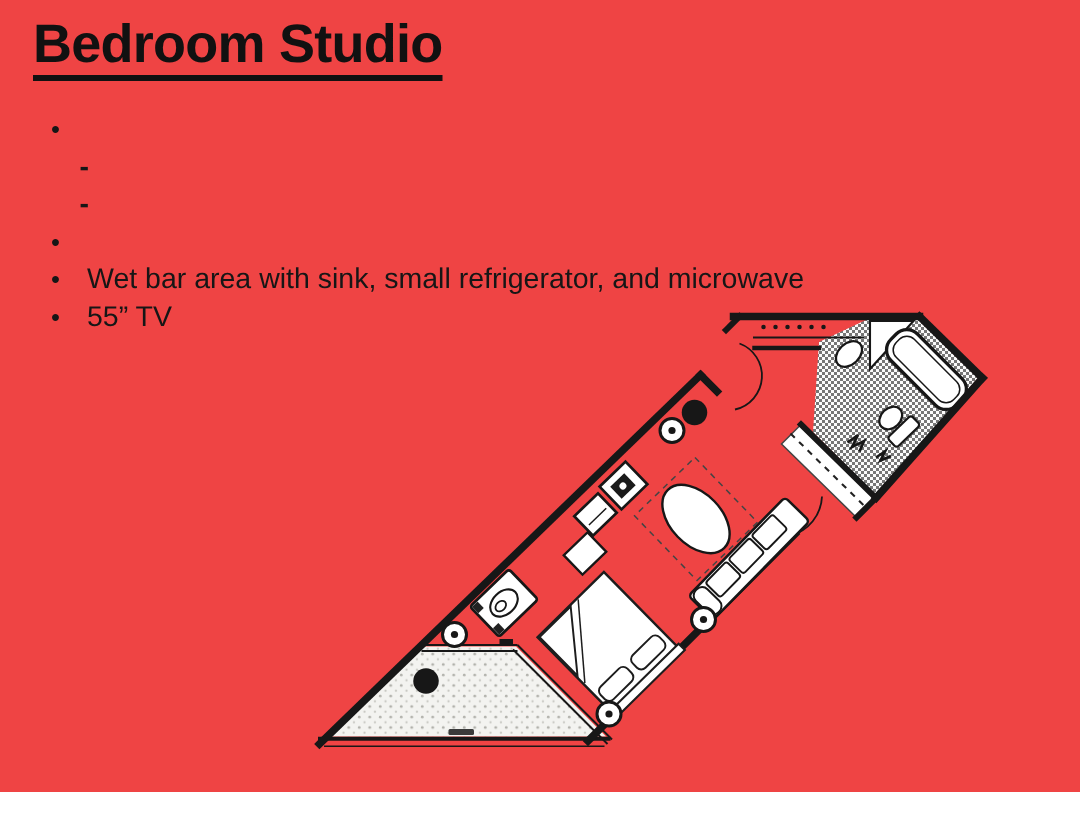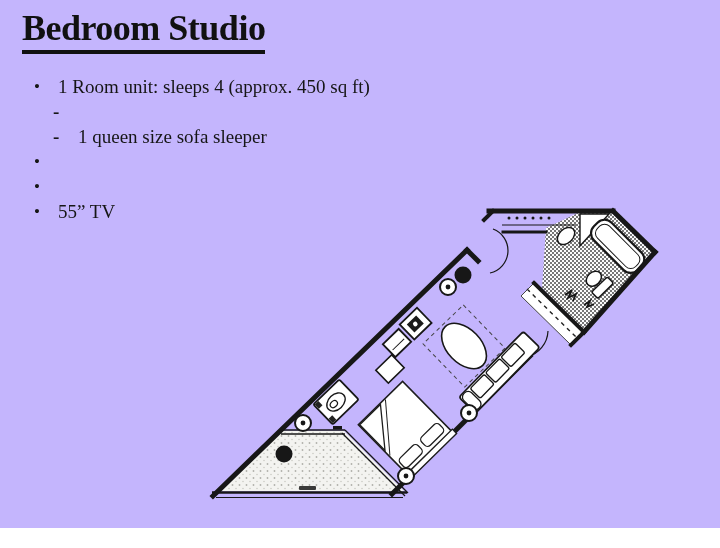--- a/index.html
+++ b/index.html
@@ -1,17 +1,17 @@
 <!DOCTYPE html>
 <html><head>
 <meta charset="utf-8">
 <style>
   html,body{margin:0;padding:0;background:#ffffff;}
-  .page{position:relative;width:720px;height:528px;background:#c4b5fd;overflow:hidden;
-        font-family:Liberation Serif, serif;color:#161616;}
+  .page{position:relative;width:720px;height:528px;background:#ef4444;overflow:hidden;
+        font-family:Liberation Sans, sans-serif;color:#161616;}
   .title{position:absolute;left:22px;top:8px;font-size:36px;font-weight:bold;
          letter-spacing:-0.5px;color:#111;border-bottom:4px solid #111;
          padding-bottom:1px;display:inline-block;line-height:1.15;}
   .bullets{position:absolute;left:0;top:74px;width:700px;}
   .row{display:flex;align-items:flex-start;line-height:25px;font-size:19px;}
   .row .marker{flex:0 0 auto;text-align:left;}
   .lvl1{padding-left:34px;}
   .lvl1 .marker{width:24px;font-size:17px;}
   .lvl2{padding-left:53px;}
   .lvl2 .marker{width:25px;font-weight:bold;}
@@ -20,34 +20,33 @@
 </head>
 <body>
 
 <div class="page">
 
   <div class="title">Bedroom Studio</div>
 
   <div class="bullets">
     <div class="row lvl1">
       <span class="marker">•</span>
-      <span>1 Room unit: sleeps 4 (approx. 450 sq ft)</span>
     </div>
     <div class="row lvl2">
       <span class="marker">-</span>
     </div>
     <div class="row lvl2">
       <span class="marker">-</span>
-      <span>1 queen size sofa sleeper</span>
     </div>
     <div class="row lvl1">
       <span class="marker">•</span>
     </div>
     <div class="row lvl1">
       <span class="marker">•</span>
+      <span>Wet bar area with sink, small refrigerator, and microwave</span>
     </div>
     <div class="row lvl1">
       <span class="marker">•</span>
       <span>55” TV</span>
     </div>
   </div>
 
   <svg class="plan" width="720" height="548" viewBox="0 0 720 548">
     <defs>
       <pattern id="speckle" width="7" height="7" patternUnits="userSpaceOnUse">

